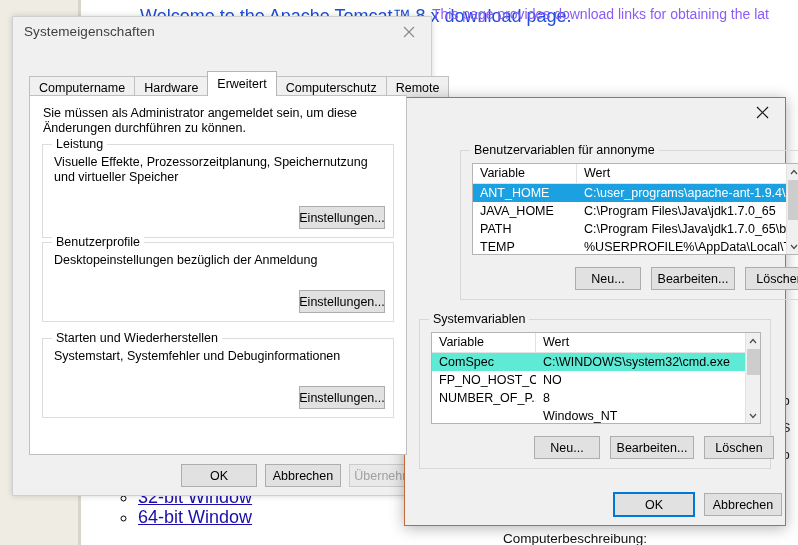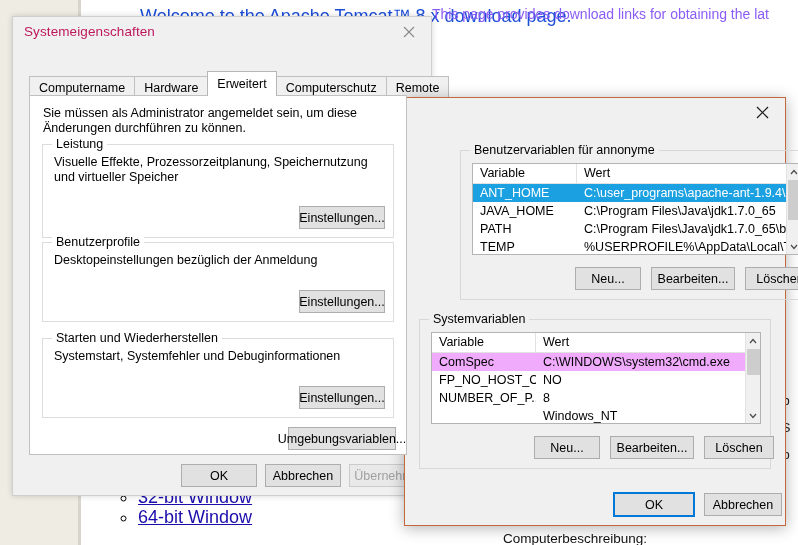--- a/index.html
+++ b/index.html
@@ -30,21 +30,21 @@
 
   
   .dialog { position: absolute; background: #f0f0f0; }
   .dialog.inactive { border: 1px solid #cfcfcf; box-shadow: 0 0 6px rgba(0,0,0,0.16); }
   .dialog.active { border: 1px solid #c4673a; box-shadow: 0 2px 14px rgba(0,0,0,0.30); }
   .titlebar { height: 30px; background: #f0f0f0; position: relative; }
   .titlebar .caption {
     position: absolute; left: 11px; top: 7px;
     font-size: 13.5px; letter-spacing: .1px;
   }
-  .titlebar .caption.inactive { color: #be185d; }
+  .titlebar .caption.inactive { color: #404040; }
   .titlebar .caption.active { color: #000; }
   .closebtn {
     position: absolute; right: 0; top: 0; width: 45px; height: 29px;
     display: flex; align-items: center; justify-content: center; cursor: default;
   }
   .closebtn svg { display: block; }
 
   
   .tabstrip { position: absolute; left: 16px; top: 55px; height: 24px; display: flex; align-items: flex-end; }
   .tab {
@@ -76,21 +76,21 @@
   }
   .btn.disabled { color: #a0a0a0; border-color: #cbcbcb; background: #e9e9e9; }
   .btn.default { border: 2px solid #0078d7; background: #e1e1e1; }
 
   
   .listview { position: absolute; background: #ffffff; border: 1px solid #b4b4b4; overflow: hidden; }
   .lv-header { display: flex; height: 20px; background: #ffffff; border-bottom: 1px solid #e2e2e2; }
   .lv-hcell { font-size: 12.5px; color: #000; padding: 2px 0 0 7px; border-right: 1px solid #e2e2e2; }
   .lv-row { display: flex; height: 18px; align-items: center; }
   .lv-row.selected { background: #1ba1e2; color: #ffffff; }
-  .lv-row.softsel { background: #f0abfc; }
+  .lv-row.softsel { background: #5eead4; }
   .lv-cell { font-size: 12.5px; padding-left: 7px; overflow: hidden; white-space: nowrap; }
   .scrollbar {
     position: absolute; right: 0; top: 0; width: 15px; bottom: 0;
     background: #f0f0f0; border-left: 1px solid #e2e2e2;
   }
   .sb-arrow { height: 15px; display: flex; align-items: center; justify-content: center; }
   .sb-thumb { position: absolute; left: 1px; width: 13px; background: #cdcdcd; }
   .sb-down { position: absolute; bottom: 0; left: 0; right: 0; height: 15px; display: flex; align-items: center; justify-content: center; }
 </style>
 </head>
@@ -178,23 +178,20 @@
       </div>
 
       <div class="groupbox" style="left:12px; top:242px; width:352px; height:80px;">
         <span class="gb-label">Starten und Wiederherstellen</span>
         <div class="gb-body">Systemstart, Systemfehler und Debuginformationen</div>
         <div class="btn" style="right:8px; bottom:8px; width:86px;">
           <span>Einstellungen...</span>
         </div>
       </div>
 
-      <div class="btn" style="left:258px; top:331px; width:108px;">
-        <span>Umgebungsvariablen...</span>
-      </div>
     </div>
 
     <div class="btn" style="left:168px; top:447px; width:76px;">
       <span>OK</span>
     </div>
     <div class="btn" style="left:252px; top:447px; width:76px;">
       <span>Abbrechen</span>
     </div>
     <div class="btn disabled" style="left:336px; top:447px; width:76px;">
       <span>Übernehme</span>

